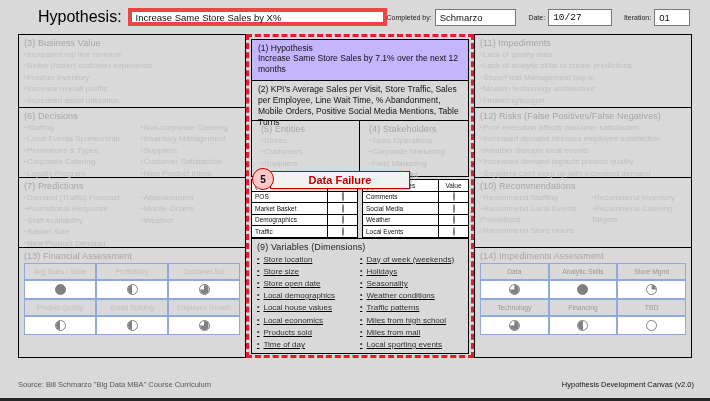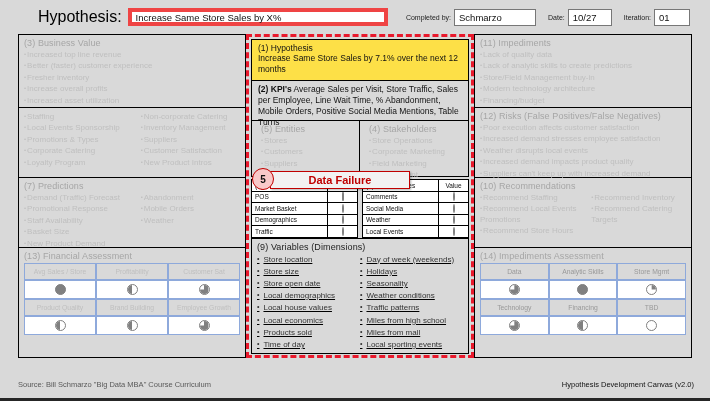--- a/index.html
+++ b/index.html
@@ -18,21 +18,21 @@
     display:flex; align-items:center; padding-left:4px;
   }
   .hdr-spacer { flex:1; }
   .mini-label { font-size:7px; color:#222; margin-right:3px; white-space:nowrap; }
   .mini-box {
     background:#fff; border:1px solid #777; height:17px;
     display:flex; align-items:center; padding-left:4px;
     font-size:9.5px; color:#111; margin-right:12px;
   }
   .w-completed { width:82px; }
-  .w-date { width:44px; }
+  .w-date { width:64px;font-family:Liberation Mono, monospace; }
   .w-iter { width:36px; }
 
   
   .canvas {
     position:absolute; left:18px; top:34px; width:674px; height:324px;
     display:flex; gap:0;
   }
   .col { display:flex; flex-direction:column; }
   .col-left  { width:228px;border-radius:16px; }
   .col-mid   { width:228px; position:relative; }
@@ -62,26 +62,26 @@
   .b-recommend { height:70px; }
   .b-impassess { height:110px; }
 
   
   .mid-wrap {
     border:3px dashed #e8192c;
     height:100%; display:flex; flex-direction:column;
     padding:2px;
   }
   .mid-inner { flex:1; display:flex; flex-direction:column; background:#d9d9d9; }
-  .b-hyp { border:1px solid #000; background:#fde047; padding:3px 6px; height:42px; }
+  .b-hyp { border:1px solid #000; background:#c4b5fd; padding:3px 6px; height:42px; }
   .b-hyp .t { font-size:8.5px; color:#111; }
   .b-hyp .v { font-size:8.5px; color:#111; line-height:11px; }
   .b-kpi { border:1px solid #000; border-top:none; background:#d9d9d9; padding:3px 6px; height:40px; }
   .b-kpi .row1 { font-size:8.5px; color:#111; line-height:11px; }
-  .b-kpi .lbl { font-weight:bold; }
+  .b-kpi .lbl { font-weight:normal; }
   .mid-two { display:flex; flex:0 0 auto; }
   .b-ent, .b-stake { border:1.5px solid #000; border-top:none; width:50%; height:56px; padding:3px 9px; }
   .b-stake { border-left:none; }
 
   
   .failure {
     position:absolute; left:24px; top:137px; width:140px; height:18px;
     background:#f2f2f2; border:1.5px solid #c00000;
     display:flex; align-items:center; justify-content:center;
     font-size:11px; font-weight:bold; color:#c00000; z-index:6;
@@ -176,20 +176,21 @@
       <ul>
         <li>Increased top line revenue</li>
         <li>Better (faster) customer experience</li>
         <li>Fresher inventory</li>
         <li>Increase overall profits</li>
         <li>Increased asset utilization</li>
       </ul>
     </div>
 
     <div class="box b-decisions">
+      <div class="ttl">(6) Decisions</div>
       <div class="two-col">
         <ul>
           <li>Staffing</li>
           <li>Local Events Sponsorship</li>
           <li>Promotions &amp; Types</li>
           <li>Corporate Catering</li>
           <li>Loyalty Program</li>
         </ul>
         <ul>
           <li>Non-corporate Catering</li>

